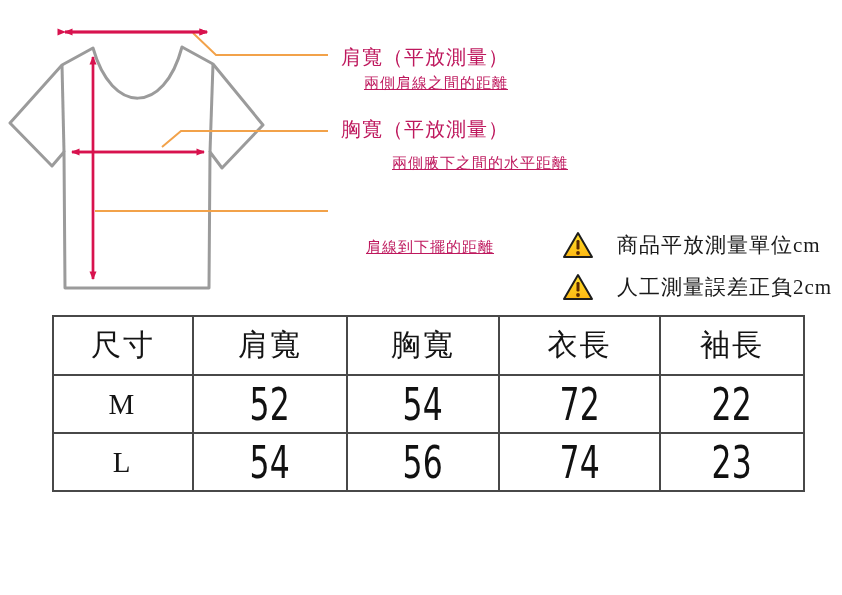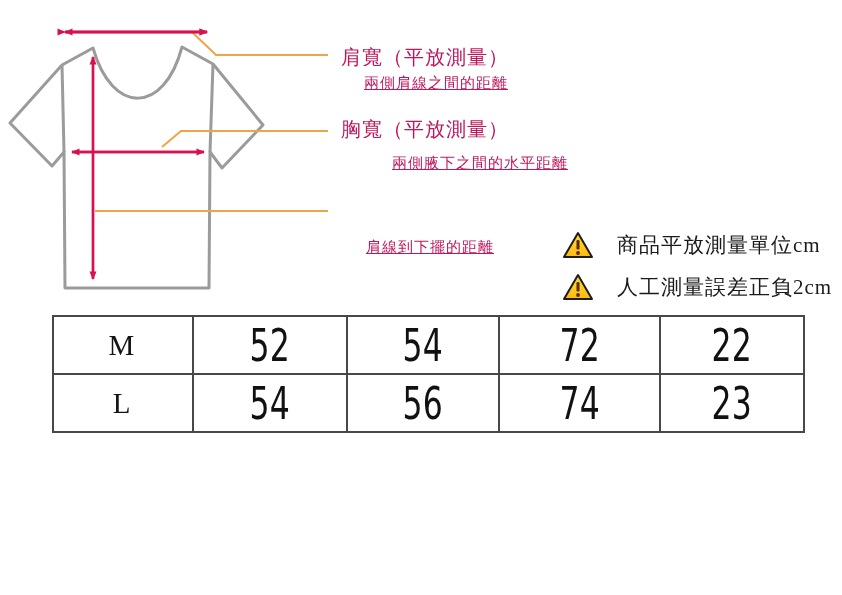--- a/index.html
+++ b/index.html
@@ -173,20 +173,27 @@
 
   <table class="size-table">
     <colgroup>
       <col class="col-size">
         <col class="col-shldr">
         <col class="col-chest">
         <col class="col-len">
         <col class="col-sleeve">
     </colgroup>
     <tbody>
+      <tr class="hdr">
+        <td>尺寸</td>
+        <td>肩寬</td>
+        <td>胸寬</td>
+        <td>衣長</td>
+        <td>袖長</td>
+      </tr>
       <tr>
         <td><span class="size-label">M</span></td>
         <td><span class="num">52</span></td>
         <td><span class="num">54</span></td>
         <td><span class="num">72</span></td>
         <td><span class="num">22</span></td>
       </tr>
       <tr>
         <td><span class="size-label">L</span></td>
         <td><span class="num">54</span></td>

